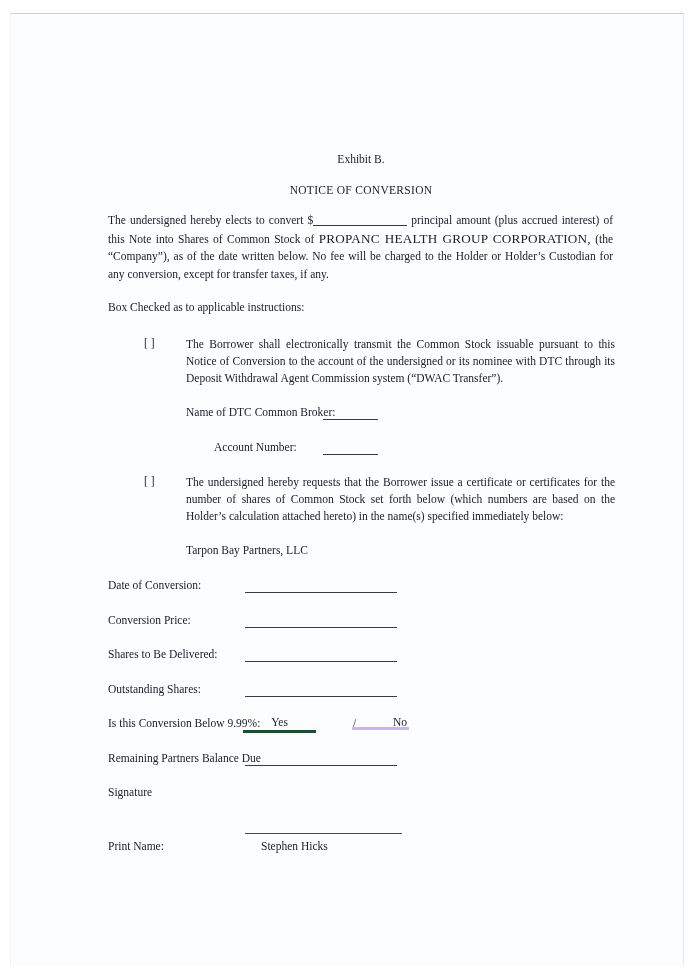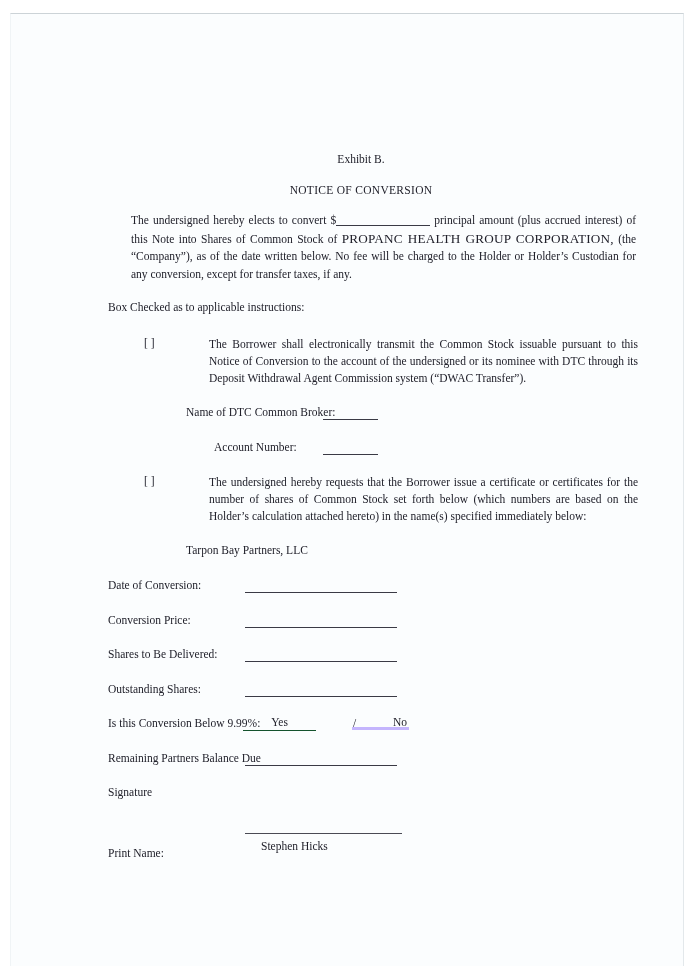--- a/index.html
+++ b/index.html
@@ -15,21 +15,21 @@
     left: 10px; top: 13px;
     width: 672px; height: 952px;
     background: #fbfdfe;
     border-top: 1px solid #ccd3d7;
     border-right: 1px solid #e3e8eb;
     border-left: 1px solid #f0f4f6;
   }
   .abs { position: absolute; font-size: 11.5px; line-height: 15px; padding-left: 16px; }
   .center { left: 0; width: 690px; text-align: center; }
   .bold { font-weight: normal; }
-  .para { text-align: justify; margin-left: 23px; }
+  .para { text-align: justify; }
 
   #exhibit      { top: 152px; }
   #doc-title    { top: 183px; letter-spacing: 0.3px; }
   #intro        { top: 212px; left: 92px; width: 505px; line-height: 17.7px; }
   #intro .company { font-size: 13.2px; letter-spacing: 0.2px; }
   .blank-inline {
     display: inline-block;
     width: 94px; height: 12px;
     border-bottom: 1px solid #3a3a45;
     vertical-align: -2px;
@@ -61,37 +61,37 @@
     border-bottom: 1px solid #3a3a45;
   }
   #f-date-label  { top: 578px; } #f-date-line  { top: 578px; }
   #f-price-label { top: 613px; } #f-price-line { top: 613px; }
   #f-shares-label{ top: 647px; } #f-shares-line{ top: 647px; }
   #f-out-label   { top: 682px; } #f-out-line   { top: 682px; }
 
   #f-below-label { top: 716px; }
   #yes-seg {
     position: absolute; top: 716px; left: 243px; width: 73px; height: 14px;
-    border-bottom: 1px solid #14532d; text-align: center;
+    border-bottom: 3px solid #14532d; text-align: center;
     font-size: 11.5px; line-height: 13px;
   }
   #slash-sep { top: 716px; left: 337px; }
   #no-seg {
     position: absolute; top: 716px; left: 352px; width: 57px; height: 14px;
     border-bottom: 3px solid #c4b5fd; text-align: right;
     font-size: 11.5px; line-height: 13px; padding-right: 2px; box-sizing: border-box;
   }
 
   #f-remain-label { top: 751px; } #f-remain-line { top: 751px; }
   #sig-label      { top: 785px; }
   #sig-line {
     position: absolute; top: 819px; left: 245px; width: 157px; height: 14px;
     border-bottom: 1px solid #4a4a54;
   }
-  #print-label    { top: 839px; margin-top: 7px; }
+  #print-label    { top: 839px; }
   #print-value    { top: 839px; left: 245px; }
 </style>
 </head>
 <body>
 
 <div class="sheet"></div>
 
 <div class="abs center" id="exhibit">Exhibit B.</div>
 <div class="abs center bold" id="doc-title">NOTICE OF CONVERSION</div>
 

